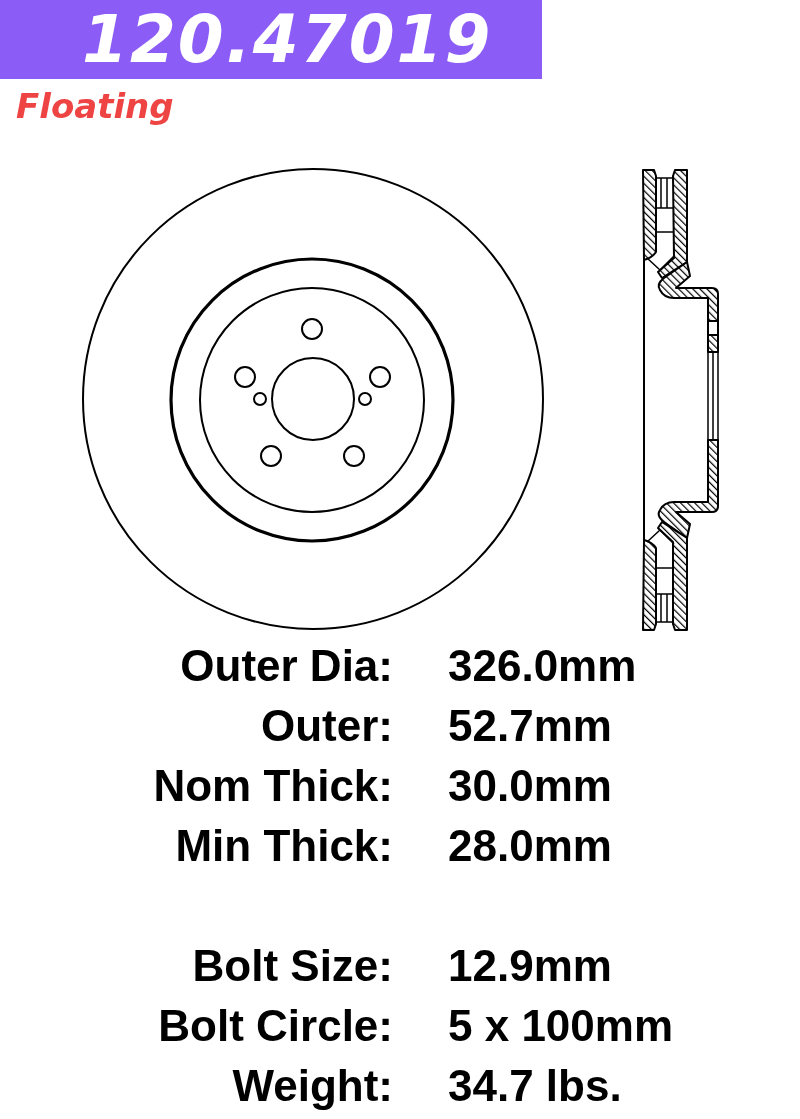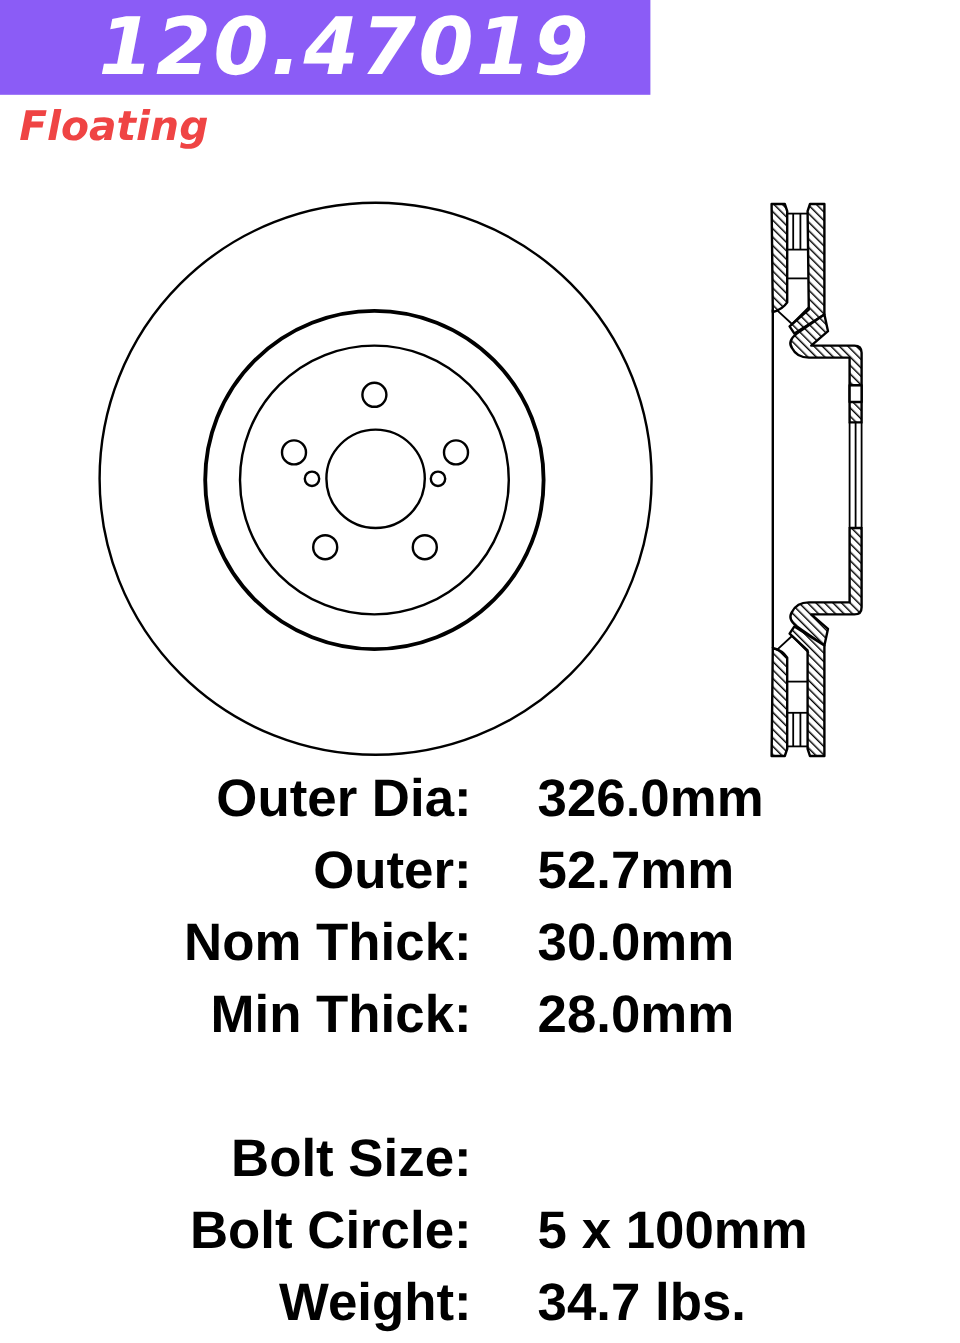--- a/index.html
+++ b/index.html
@@ -115,20 +115,21 @@
     <span class="spec-value">30.0mm</span>
   </div>
   <div class="spec-row" style="top:180px">
     <span class="spec-label">Min Thick:</span>
     <span class="spec-value">28.0mm</span>
   </div>
   <div class="spec-row" style="top:240px">
   </div>
   <div class="spec-row" style="top:300px">
     <span class="spec-label">Bolt Size:</span>
+    <span class="spec-value">12.9mm</span>
   </div>
   <div class="spec-row" style="top:360px">
     <span class="spec-label">Bolt Circle:</span>
     <span class="spec-value">5 x 100mm</span>
   </div>
   <div class="spec-row" style="top:420px">
     <span class="spec-label">Weight:</span>
     <span class="spec-value">34.7 lbs.</span>
   </div>
 </div>

